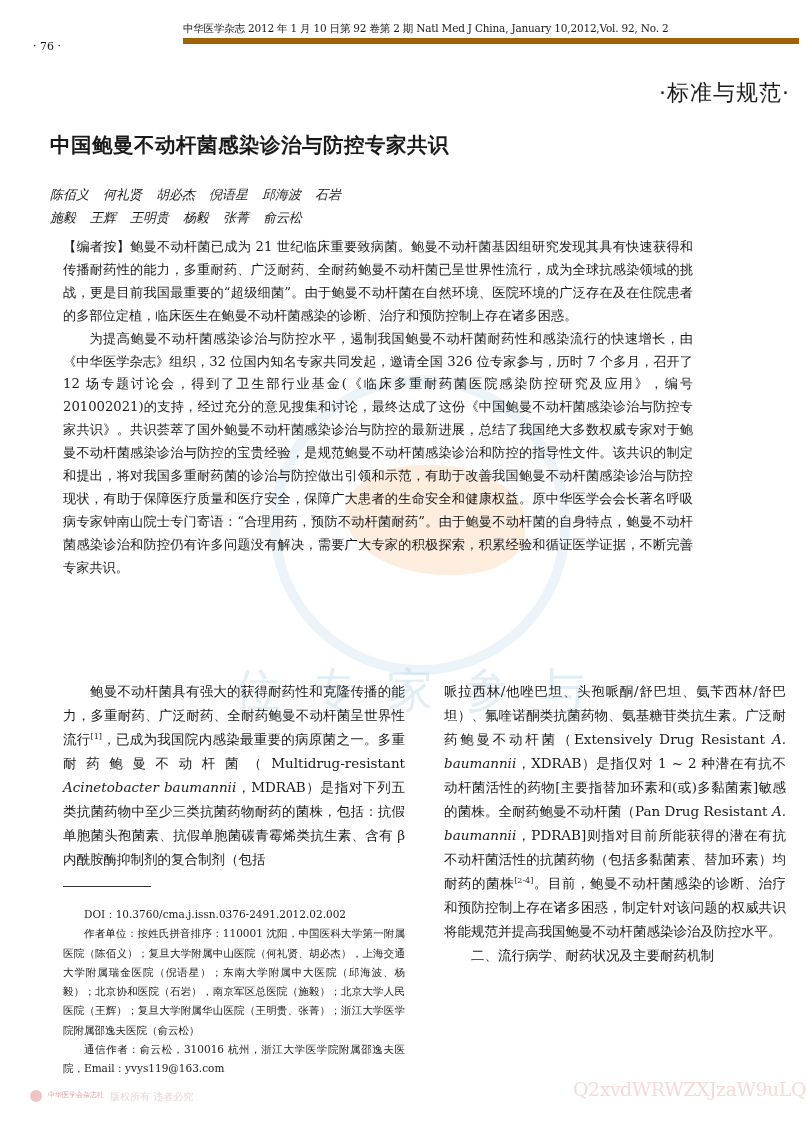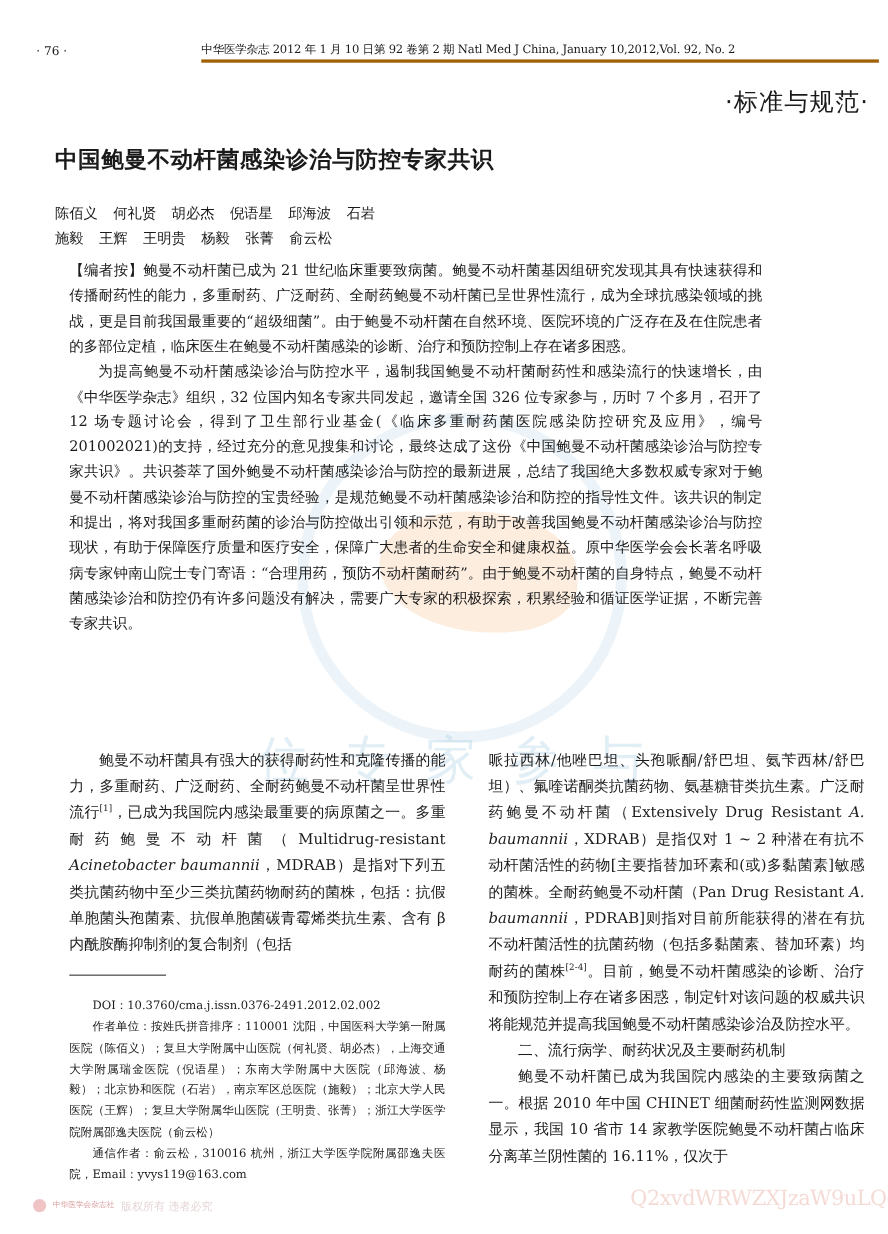--- a/index.html
+++ b/index.html
@@ -3,28 +3,28 @@
   <meta charset="utf-8">
   <style>
     html, body { margin: 0; padding: 0; background: #ffffff; }
     body {
       width: 807px; height: 1122px; position: relative; overflow: hidden;
       font-family: "DejaVu Serif", "Liberation Serif", serif; color: #1a1a1a;
     }
     .abs { position: absolute; }
     .page-num { left: 33px; top: 40px; font-size: 11px; }
     .running-head {
-      left: 183px; top: 38px; font-size: 10.5px; white-space: nowrap;
-      border-bottom: 3px solid #a16207; padding-bottom: 2px; letter-spacing: -0.2px;
+      left: 183px; top: 22px; font-size: 10.5px; white-space: nowrap;
+      border-bottom: 6px solid #a16207; padding-bottom: 2px; letter-spacing: -0.2px;
       width: 616px;
     }
     .section-tag { right: 17px; top: 78px; font-size: 22px; font-family: "DejaVu Sans", sans-serif; letter-spacing: 1px; }
     .title { left: 50px; top: 131px; font-size: 20.5px; font-weight: bold; font-family: "DejaVu Sans", sans-serif; letter-spacing: 0.5px; }
     .authors { left: 50px; top: 183px; font-size: 13px; line-height: 23px; }
-    .authors span { margin-right: 14px; }
+    .authors span { margin-right: 14px; font-style: italic; }
     .abstract {
       left: 63px; top: 236px; width: 630px; font-size: 13.2px; line-height: 22.9px;
       text-align: justify; text-justify: inter-character;
     }
     .abstract p { margin: 0; }
     .abstract p.indent { text-indent: 2em; }
     .abstract .label { font-weight: normal; font-family: "DejaVu Sans", sans-serif; }
     .col { top: 679px; width: 342px; font-size: 13.5px; line-height: 24px; text-align: justify; text-justify: inter-character; }
     .col p { margin: 0; }
     .col p.indent { text-indent: 2em; }
@@ -79,21 +79,20 @@
 <div class="abs fn-rule"></div>
 <div class="abs footnotes text-layer">
   <p class="indent">DOI：10.3760/cma.j.issn.0376-2491.2012.02.002</p>
   <p class="indent">作者单位：按姓氏拼音排序：110001 沈阳，中国医科大学第一附属医院（陈佰义）；复旦大学附属中山医院（何礼贤、胡必杰），上海交通大学附属瑞金医院（倪语星）；东南大学附属中大医院（邱海波、杨毅）；北京协和医院（石岩），南京军区总医院（施毅）；北京大学人民医院（王辉）；复旦大学附属华山医院（王明贵、张菁）；浙江大学医学院附属邵逸夫医院（俞云松）</p>
   <p class="indent">通信作者：俞云松，310016 杭州，浙江大学医学院附属邵逸夫医院，Email：yvys119@163.com</p>
 </div>
 
 <div class="abs col col-right text-layer">
   <p><span>哌拉西林/他唑巴坦、头孢哌酮/舒巴坦、氨苄西林/舒巴坦）、氟喹诺酮类抗菌药物、氨基糖苷类抗生素。广泛耐药鲍曼不动杆菌（Extensively Drug Resistant </span><i>A. baumannii</i><span>，XDRAB）是指仅对 1 ~ 2 种潜在有抗不动杆菌活性的药物[主要指替加环素和(或)多黏菌素]敏感的菌株。全耐药鲍曼不动杆菌（Pan Drug Resistant </span><i>A. baumannii</i><span>，PDRAB]则指对目前所能获得的潜在有抗不动杆菌活性的抗菌药物（包括多黏菌素、替加环素）均耐药的菌株</span><sup>[2-4]</sup><span>。目前，鲍曼不动杆菌感染的诊断、治疗和预防控制上存在诸多困惑，制定针对该问题的权威共识将能规范并提高我国鲍曼不动杆菌感染诊治及防控水平。</span></p>
   <p class="heading">二、流行病学、耐药状况及主要耐药机制</p>
-  <p class="indent">鲍曼不动杆菌已成为我国院内感染的主要致病菌之一。根据 2010 年中国 CHINET 细菌耐药性监测网数据显示，我国 10 省市 14 家教学医院鲍曼不动杆菌占临床分离革兰阴性菌的 16.11%，仅次于</p>
 </div>
 
 <div class="abs publisher">
   <span class="logo"></span>
   <span>中华医学会杂志社</span>
   <span class="rights">版权所有 违者必究</span>
 </div>
 <div class="abs wm-code">Q2xvdWRWZXJzaW9uLQo?</div>
 
 </body></html>

